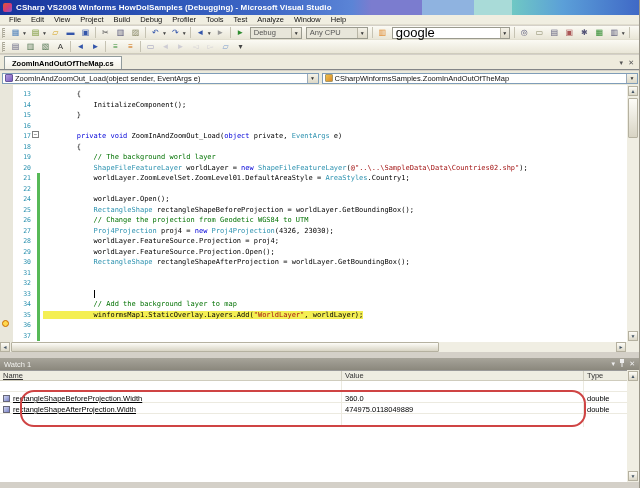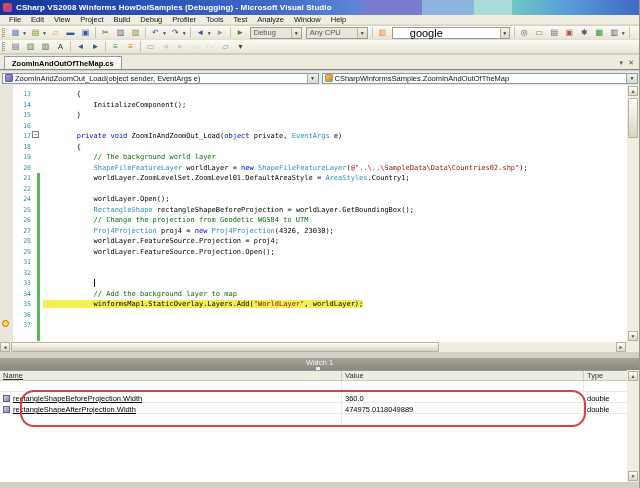--- a/index.html
+++ b/index.html
@@ -30,21 +30,21 @@
     font-size:8px;line-height:12px;border-radius:2px;margin:0 1px;flex:0 0 auto;}
   .tbtn.dis{opacity:.4;}
   .dd-arrow{font-size:5px;color:#444;margin:0 1px 0 -1px;}
   .tb-sep{width:1px;height:11px;background:#c6c3b3;margin:0 2px;}
   .combo{height:12px;display:flex;align-items:center;border:1px solid #9a9a8e;background:#fff;
     font-size:7.5px;color:#222;margin:0 2px;}
   .combo .cfield{flex:1;padding:0 3px;white-space:nowrap;overflow:hidden;}
   .combo .cbtn{width:10px;height:100%;background:linear-gradient(#f4f2e8,#ddd9c8);
     border-left:1px solid #b8b5a5;display:flex;align-items:center;justify-content:center;font-size:5px;color:#333;}
   .combo.grey{background:#e8e6da;color:#555;}
-  .search-input{border:0;outline:0;font-size:11px;width:100%;padding:0 17px;font-family:"Liberation Sans",sans-serif;background:transparent;}
+  .search-input{border:0;outline:0;font-size:13px;width:100%;padding:0 3px;font-family:"Liberation Sans",sans-serif;background:transparent;}
 
   
   .tabstrip{position:absolute;left:0;top:55px;width:640px;height:15px;background:#eeebdd;
     border-bottom:1px solid #848687;display:flex;align-items:flex-end;}
   .tab{height:13px;margin-left:4px;background:linear-gradient(#fff,#f2f0e6);border:1px solid #919b9c;border-bottom:none;
     font-size:7.5px;font-weight:bold;color:#000;display:flex;align-items:center;padding:0 7px;}
   .tab-right{margin-left:auto;display:flex;align-items:center;gap:5px;padding:0 6px 2px 0;}
   .tab-right span{font-size:7px;color:#555;}
 
   
@@ -84,21 +84,21 @@
   .ed-vsb{left:627px;top:0;width:12px;height:257px;}
   .ed-hsb{left:0;top:257px;width:627px;height:10px;}
   .corner{position:absolute;left:627px;top:257px;width:12px;height:10px;background:#f0eee3;}
 
   
   .splitter{position:absolute;left:0;top:352px;width:640px;height:6px;background:#d4d0c8;}
 
   
   .watch{position:absolute;left:0;top:358px;width:640px;height:124px;background:#fff;}
   .watch-title{position:absolute;left:0;top:0;width:639px;height:12px;
-    background:linear-gradient(#a7a49a,#8b887d);display:flex;align-items:center;padding:0 4px;flex-direction:column;}
+    background:linear-gradient(#a7a49a,#8b887d);display:flex;align-items:center;padding:0 4px;}
   .watch-title .wt{color:#f2f2ee;font-size:7.5px;flex:1;}
   .watch-title .wbtns{display:flex;gap:4px;align-items:center;}
   .watch-title .wbtns span{color:#eee;font-size:7px;line-height:10px;}
   .watch-grid{position:absolute;left:0;top:12px;width:627px;height:112px;background:#fff;border-top:1px solid #999;}
   .wg-header{display:flex;height:10px;background:#eeede2;border-bottom:1px solid #cfccbd;font-size:7.5px;color:#333;}
   .wg-header div{padding:0 3px;border-right:1px solid #cfccbd;line-height:10px;}
   .col-name{width:342px;text-decoration:underline;} .col-value{width:242px;} .col-type{width:40px;border-right:none!important;}
   .watch-row{display:flex;height:11px;font-size:7.5px;color:#000;border-bottom:1px solid #eceae0;}
   .watch-row div{padding:12px 3px;border-right:1px solid #eceae0;line-height:11px;white-space:nowrap;overflow:hidden;}
   .w-icon{display:inline-block;width:7px;height:7px;margin-right:3px;vertical-align:-1px;
@@ -313,20 +313,25 @@
             <span class="ln">28</span>
             <span class="g2"></span>
             <span class="ctext"><span class="seg-p">            worldLayer.FeatureSource.Projection = proj4;</span></span>
           </div>
           <div class="cline">
             <span class="ln">29</span>
             <span class="g2"></span>
             <span class="ctext"><span class="seg-p">            worldLayer.FeatureSource.Projection.Open();</span></span>
           </div>
           <div class="cline">
+            <span class="ln">30</span>
+            <span class="g2"></span>
+            <span class="ctext"><span class="seg-p">            </span><span class="seg-t">RectangleShape</span><span class="seg-p"> rectangleShapeAfterProjection = worldLayer.GetBoundingBox();</span></span>
+          </div>
+          <div class="cline">
             <span class="ln">31</span>
             <span class="g2"></span>
             <span class="ctext"></span>
           </div>
           <div class="cline">
             <span class="ln">32</span>
             <span class="g2"></span>
             <span class="ctext"></span>
           </div>
           <div class="cline">

